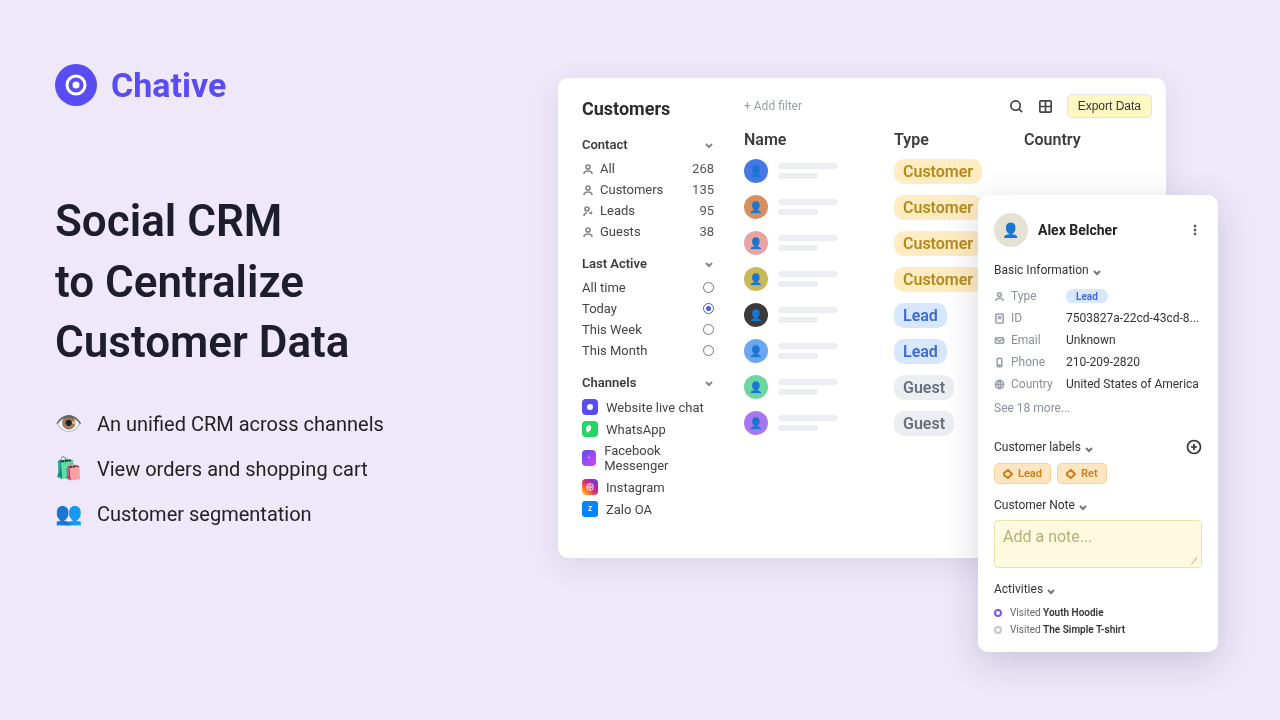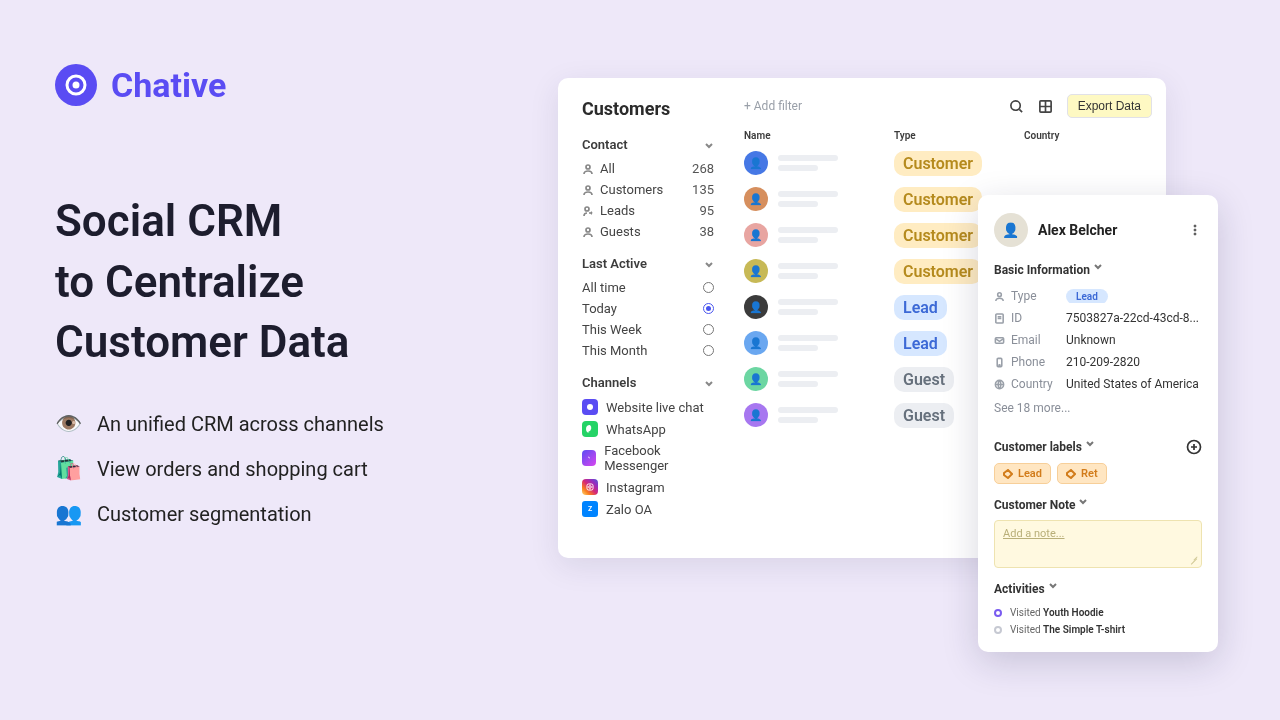--- a/index.html
+++ b/index.html
@@ -130,21 +130,21 @@
     margin-bottom: 12px;
   }
   .tb-left { color:#9aa0a9; }
   .tb-right { display:flex; align-items:center; gap:14px; }
   .tb-icon { width:15px;height:15px; stroke:#444; fill:none; stroke-width:1.8; }
   .export-btn {
     border:1px solid #e1e1e8; background:#fef9c3; border-radius:5px;
     padding:4px 10px; font-size:12px; color:#333; cursor:pointer;
   }
   .list-header {
-    display:flex; font-size:10px; color:#3c3c3c; font-weight:600;
+    display:flex; font-size:16px; color:#3c3c3c; font-weight:600;
     margin-bottom:10px;
   }
   .col-name { width:150px; }
   .col-type { width:130px; }
   .col-country { flex:1; }
   .rows { display:flex; flex-direction:column; gap:12px; }
   .row { display:flex; align-items:center; }
   .avatar {
     width:24px;height:24px;border-radius:50%;
     display:inline-flex;align-items:center;justify-content:center;
@@ -171,42 +171,42 @@
     box-shadow: 0 10px 36px rgba(30,30,70,0.18);
     padding: 18px 16px 14px 16px;
     font-size: 12px;
     color:#444;
   }
   .d-head { display:flex; align-items:center; justify-content:space-between; margin-bottom:16px; }
   .d-head-left { display:flex; align-items:center; gap:10px; }
   .d-avatar { width:34px;height:34px;border-radius:50%;background:#e5e1d5;display:flex;align-items:center;justify-content:center;font-size:14px;color:#6d665a; }
   .d-name { font-weight:700; font-size:14px; color:#222; }
   .kebab { width:14px;height:14px; stroke:#555; fill:#555; }
-  .d-sec-title { font-weight:700; color:#333; margin-bottom:8px; display:flex;align-items:flex-start;gap:4px; }
+  .d-sec-title { font-weight:400; color:#333; margin-bottom:8px; display:flex;align-items:flex-end;gap:4px; }
   .d-sec-title .mini-chev { width:8px;height:8px; stroke:#777; stroke-width:2; fill:none; }
   .info-row { display:flex; align-items:center; padding:4px 0; gap:8px; }
   .info-row .k { width:64px; color:#8a8f99; display:flex;align-items:center;gap:6px; }
   .info-row .k svg { width:11px;height:11px;stroke:#9aa0a9;fill:none;stroke-width:1.7; }
   .info-row .v { flex:1; color:#333; white-space:nowrap; overflow:hidden; text-overflow:ellipsis; }
   .lead-chip { background:#d6e7ff; color:#3c69d6; padding:2px 10px; border-radius:10px; font-size:10px; font-weight:600; }
   .see-more { color:#8a8f99; margin-top:6px; margin-bottom:24px; }
   .labels-head { display:flex; align-items:center; justify-content:space-between; margin-bottom:8px; }
   .plus-circ { width:16px;height:16px; stroke:#333; fill:none; stroke-width:1.7; }
   .lbl-chips { display:flex; gap:6px; margin-bottom:14px; overflow:hidden; }
   .lbl-chip {
     background:#ffe6c2; color:#d27c1b; border:1px solid #f7cf99;
     padding:3px 8px; border-radius:5px; font-size:11px; font-weight:600;
     display:flex;align-items:center;gap:5px;white-space:nowrap;
   }
   .lbl-chip svg { width:10px;height:10px;stroke:#d27c1b;fill:none;stroke-width:2; }
   .note-box {
     width:100%; height:48px; background:#fff9e0; border:1px solid #eee3b0; border-radius:4px;
     margin-bottom:14px; position:relative;
   }
-  .note-box .ph { position:absolute; top:6px; left:8px; color:#b9af79; font-size:11px;text-decoration:underline; }
+  .note-box .ph { position:absolute; top:6px; left:8px; color:#b9af79; font-size:16px; }
   .note-box .grip { position:absolute; right:3px; bottom:3px; width:10px;height:10px; }
   .note-box .grip::before,.note-box .grip::after{content:"";position:absolute;background:#cfc793;}
   .note-box .grip::before{width:8px;height:1px;right:0;bottom:2px;transform:rotate(-45deg);}
   .note-box .grip::after{width:5px;height:1px;right:0;bottom:5px;transform:rotate(-45deg);}
   .act-list { margin-top:4px; }
   .act-row { display:flex; align-items:flex-start; gap:8px; padding:3px 0; font-size:10px; color:#666; }
   .act-dot { width:8px;height:8px;border-radius:50%;background:#fff;border:2px solid #7a5cf0;margin-top:2px; }
   .act-row b { color:#333; font-weight:600; }
 </style>
 </head>

